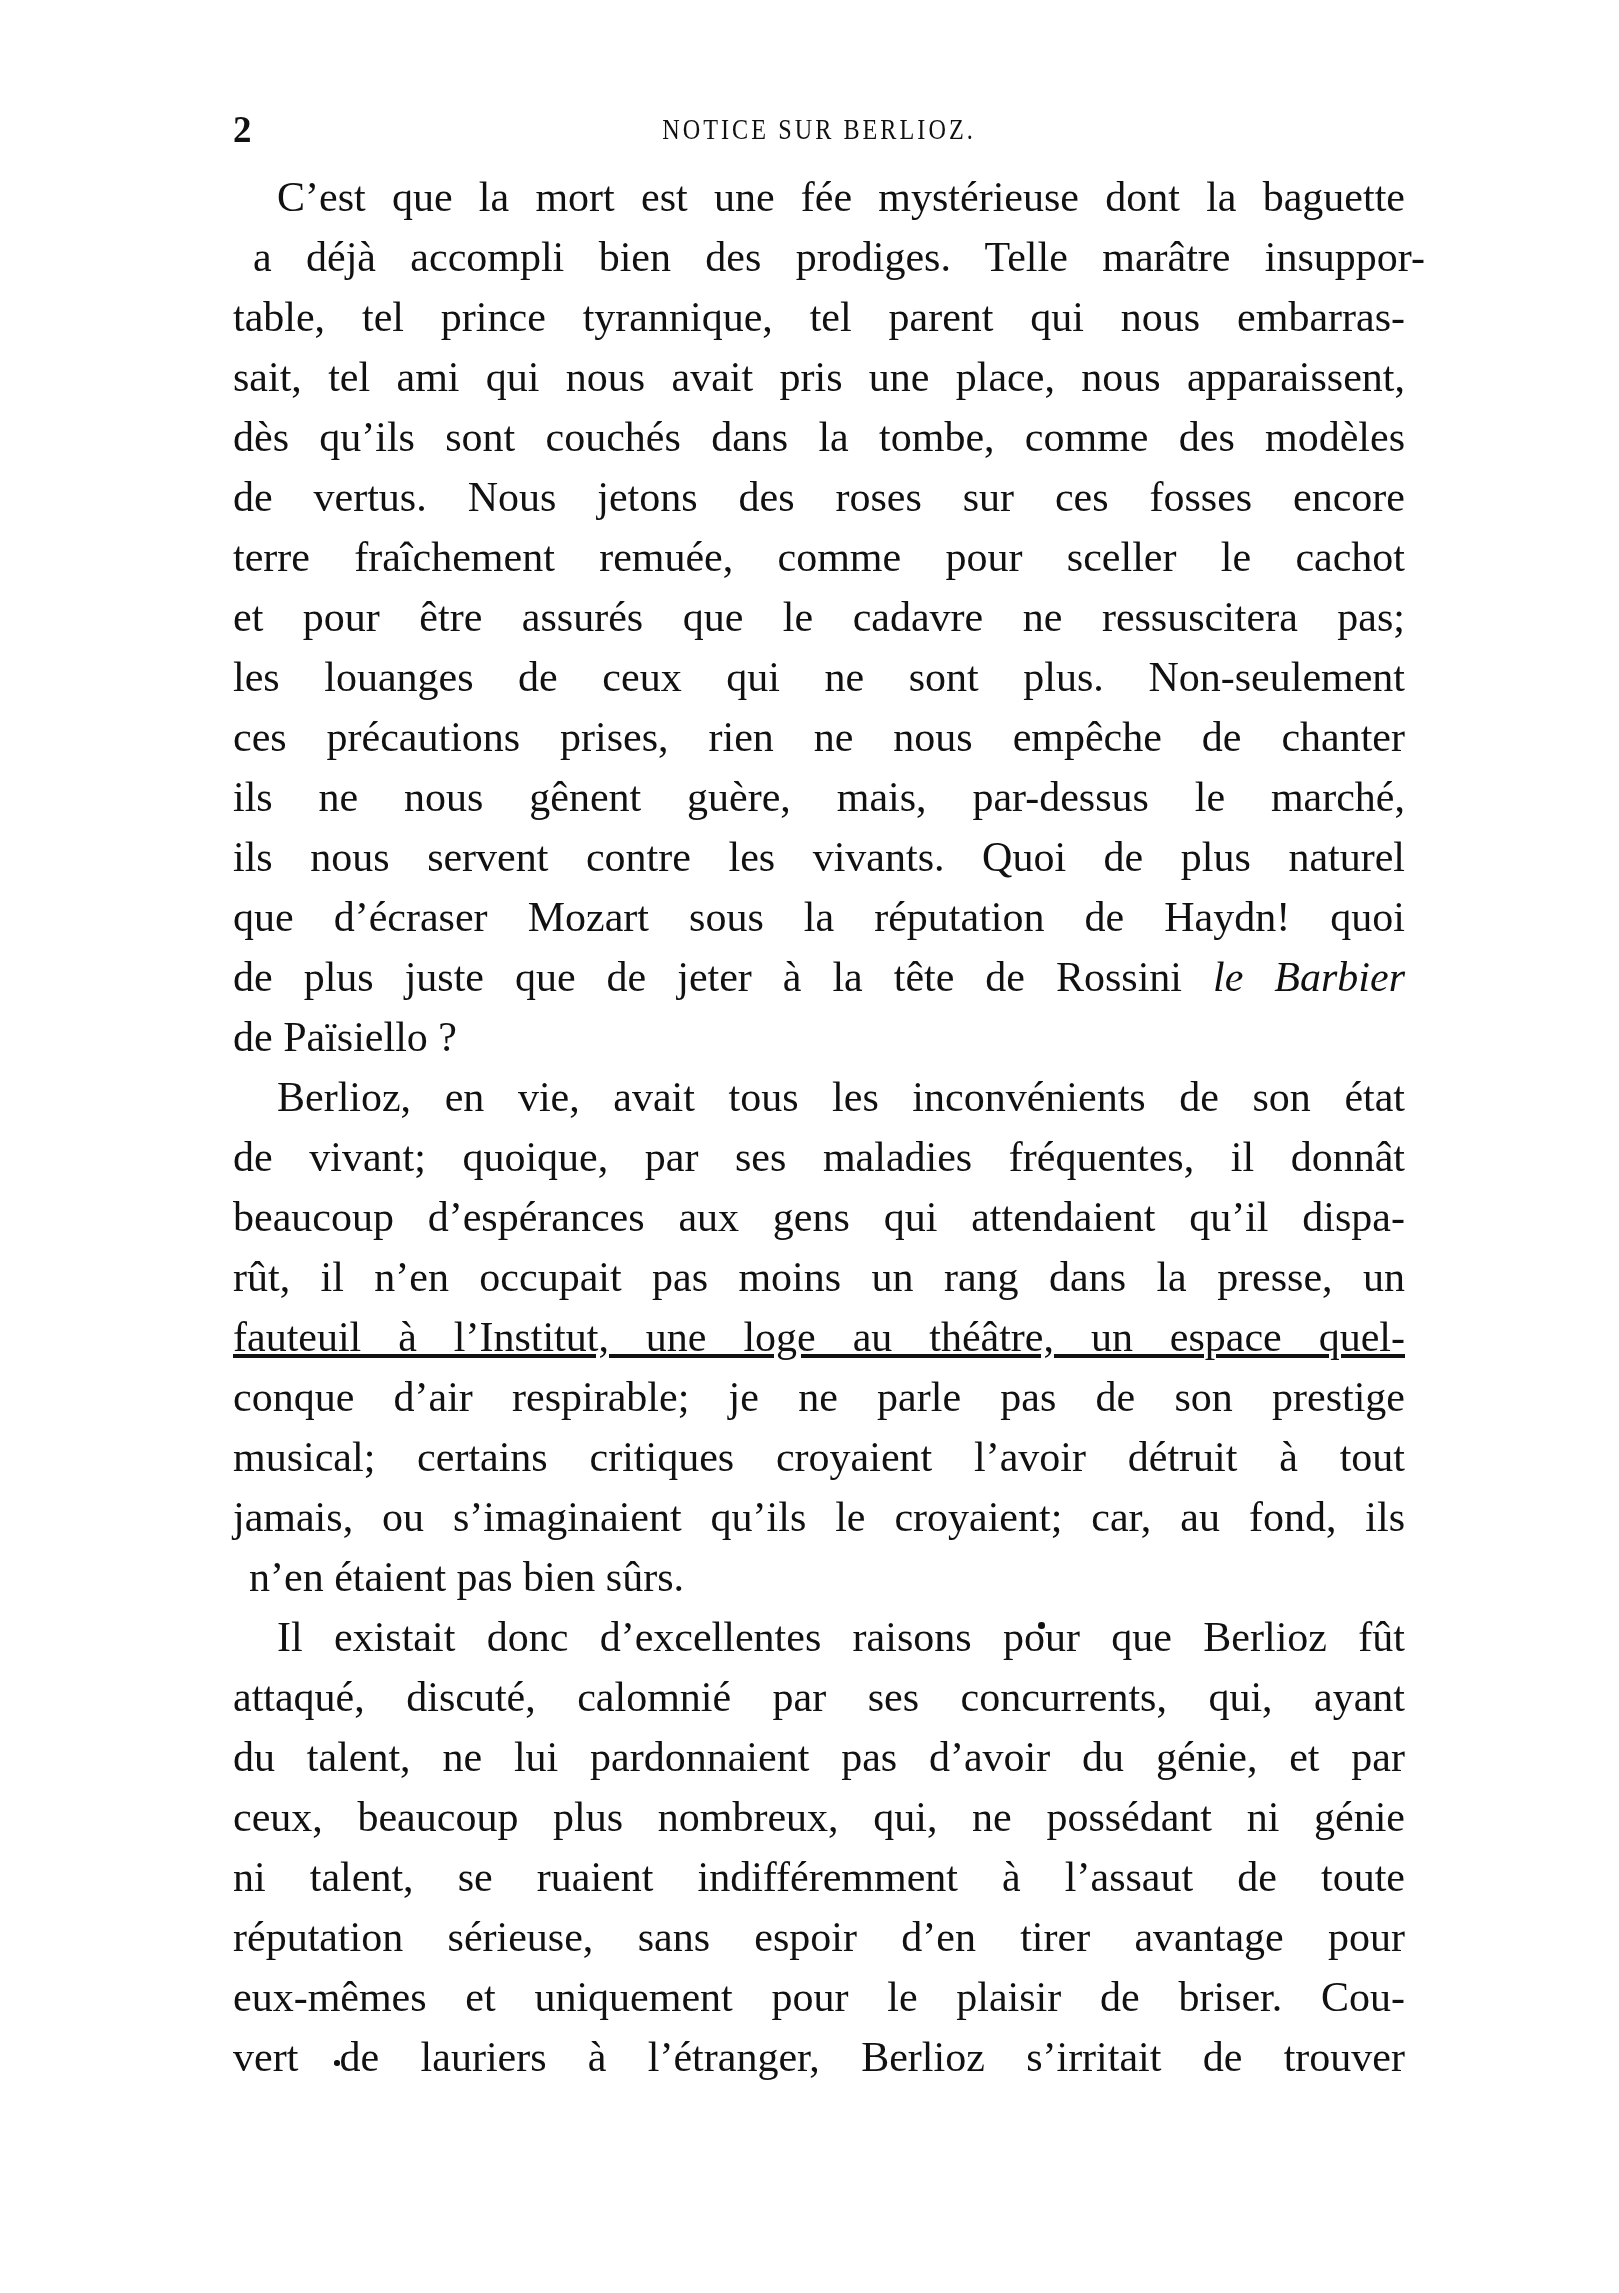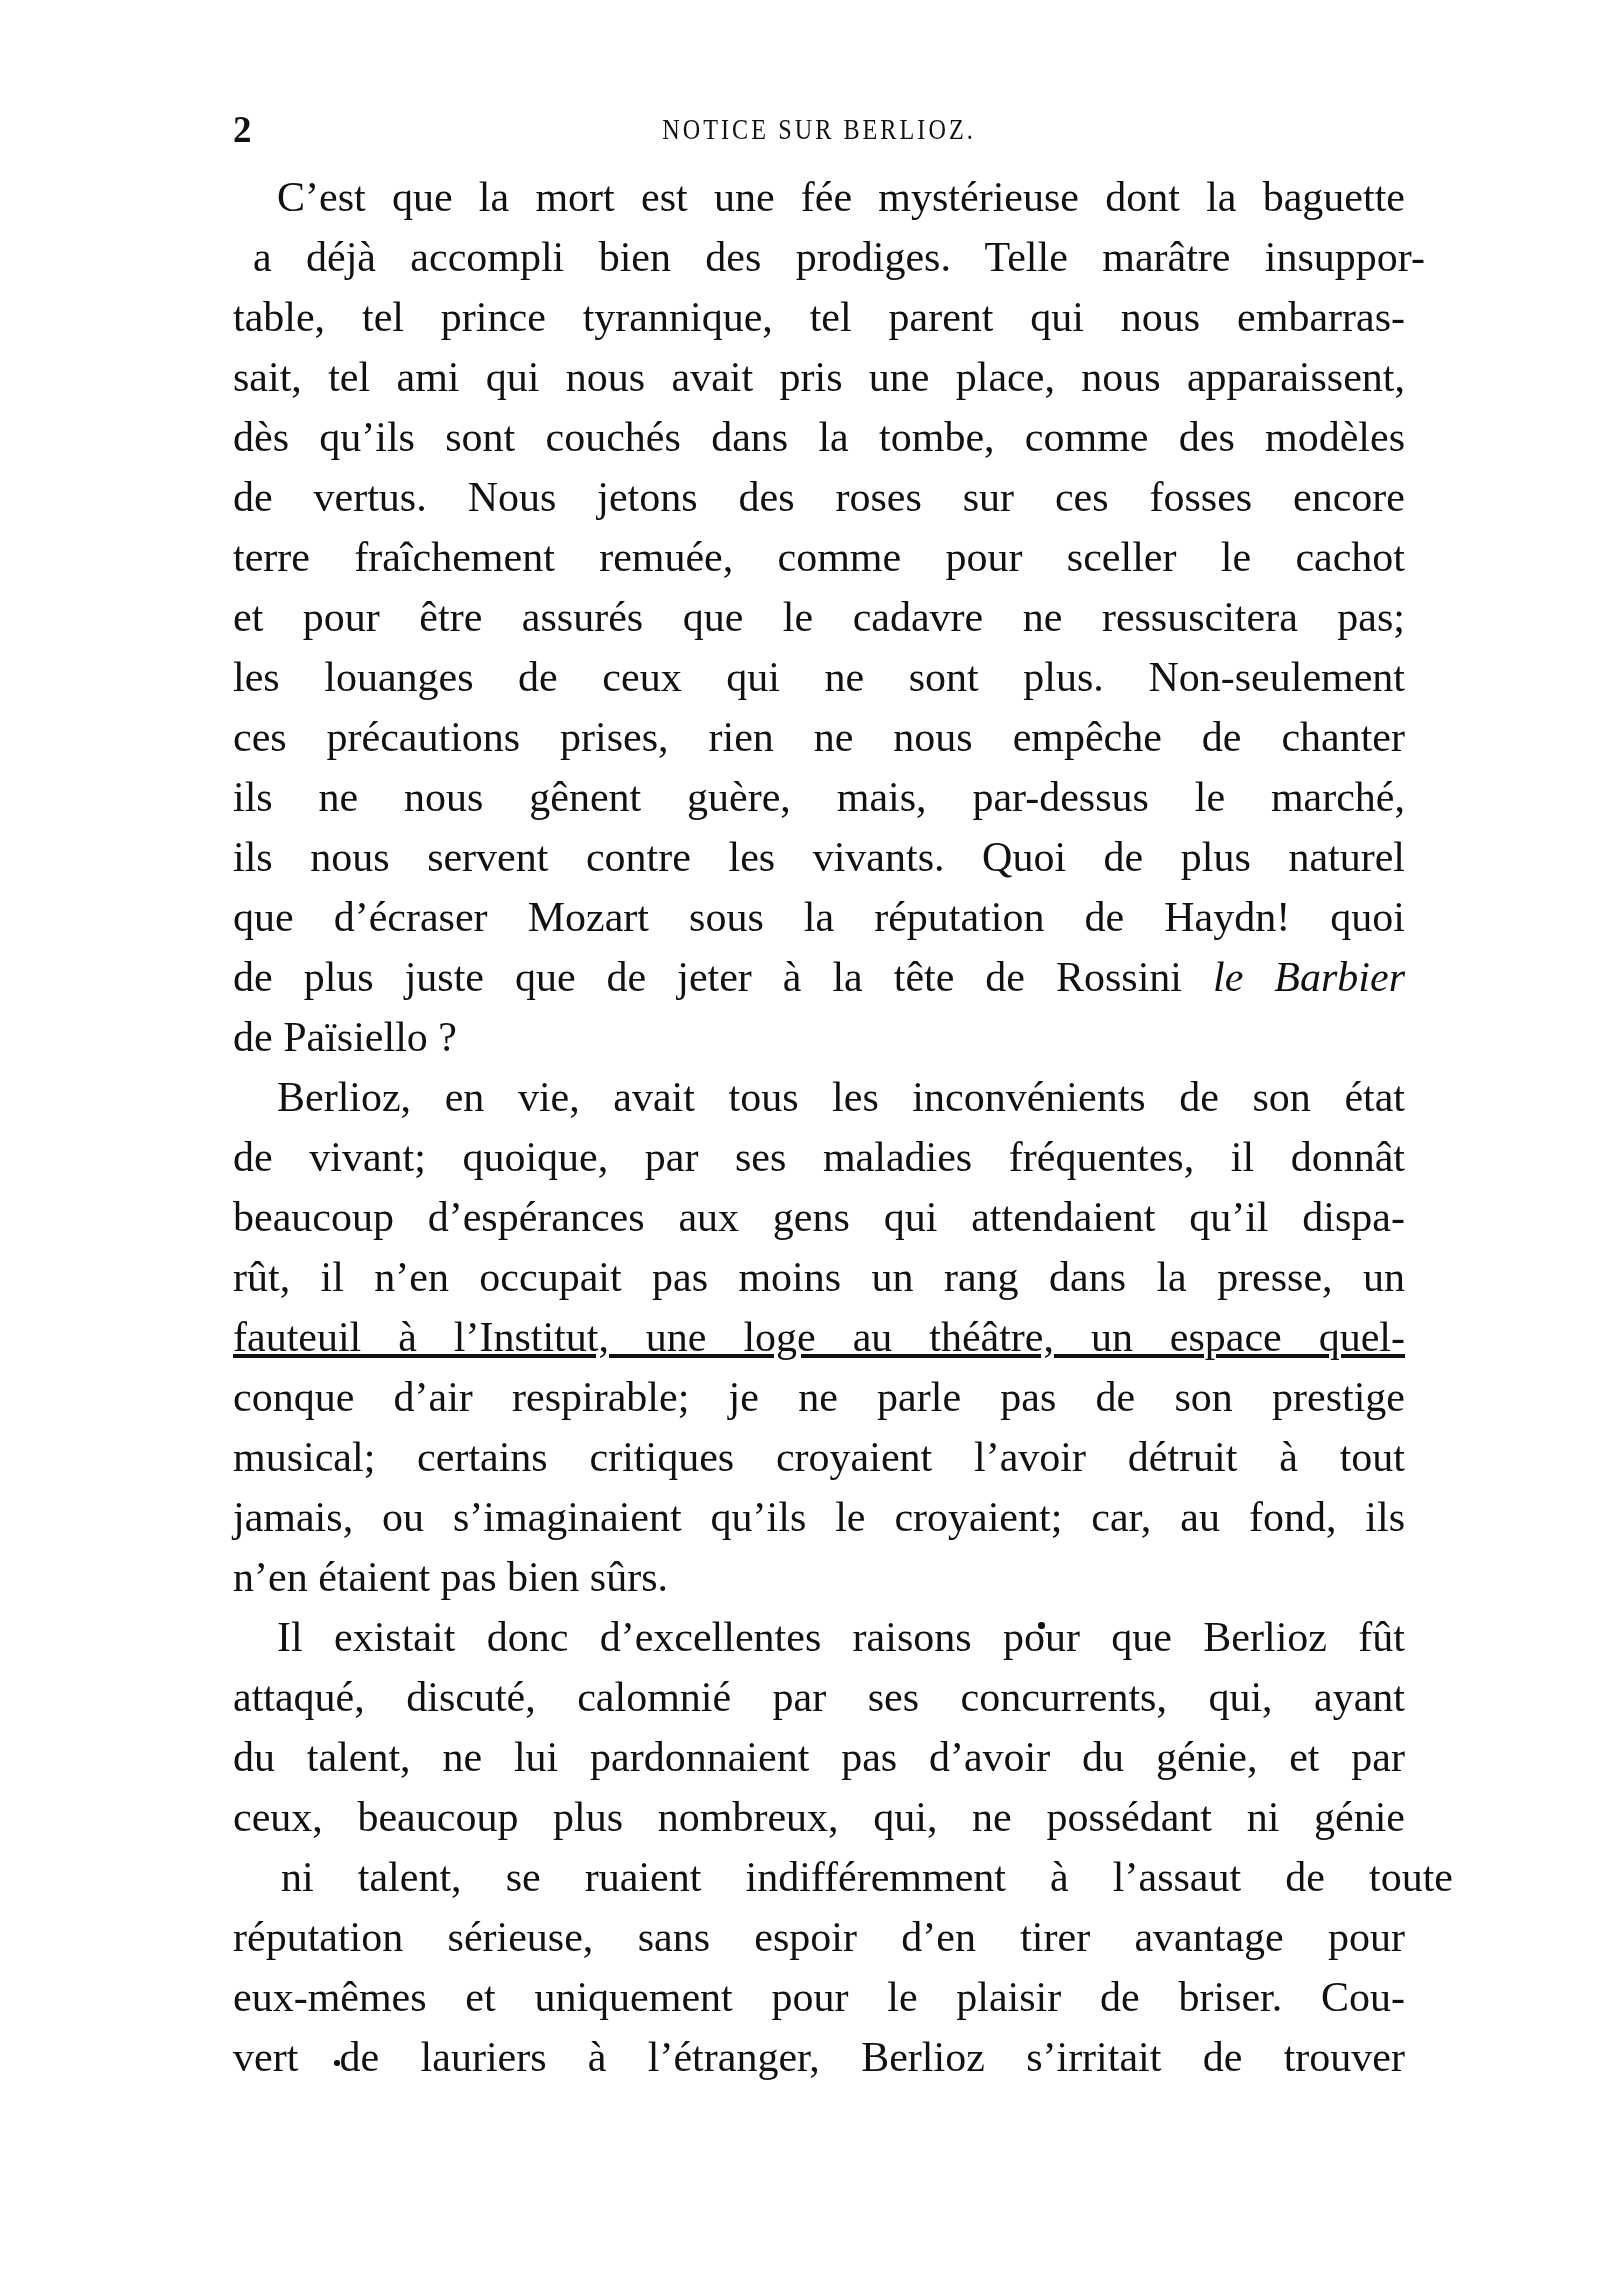--- a/index.html
+++ b/index.html
@@ -113,29 +113,29 @@
 
     <div class="paragraph">
       <div class="line indent"><span class="inner" style="width: calc(100% - 44px);">Berlioz, en vie, avait tous les inconvénients de son état</span></div>
       <div class="line"><span class="inner" style="width: 100%;">de vivant; quoique, par ses maladies fréquentes, il donnât</span></div>
       <div class="line"><span class="inner" style="width: 100%;">beaucoup d’espérances aux gens qui attendaient qu’il dispa-</span></div>
       <div class="line"><span class="inner" style="width: 100%;">rût, il n’en occupait pas moins un rang dans la presse, un</span></div>
       <div class="line"><span class="inner" style="width: 100%; text-decoration: underline;">fauteuil à l’Institut, une loge au théâtre, un espace quel-</span></div>
       <div class="line"><span class="inner" style="width: 100%;">conque d’air respirable; je ne parle pas de son prestige</span></div>
       <div class="line"><span class="inner" style="width: 100%;">musical; certains critiques croyaient l’avoir détruit à tout</span></div>
       <div class="line"><span class="inner" style="width: 100%;">jamais, ou s’imaginaient qu’ils le croyaient; car, au fond, ils</span></div>
-      <div class="line last"><span class="inner" style="width: auto;">n’en étaient pas bien sûrs.</span></div>
+      <div class="line last"><span class="inner" style="width: auto; margin-left: 16px;">n’en étaient pas bien sûrs.</span></div>
     </div>
 
     <div class="paragraph">
       <div class="line indent"><span class="inner" style="width: calc(100% - 44px);">Il existait donc d’excellentes raisons pour que Berlioz fût</span></div>
       <div class="line"><span class="inner" style="width: 100%;">attaqué, discuté, calomnié par ses concurrents, qui, ayant</span></div>
       <div class="line"><span class="inner" style="width: 100%;">du talent, ne lui pardonnaient pas d’avoir du génie, et par</span></div>
       <div class="line"><span class="inner" style="width: 100%;">ceux, beaucoup plus nombreux, qui, ne possédant ni génie</span></div>
-      <div class="line"><span class="inner" style="width: 100%; margin-left: 48px;">ni talent, se ruaient indifféremment à l’assaut de toute</span></div>
+      <div class="line"><span class="inner" style="width: 100%;">ni talent, se ruaient indifféremment à l’assaut de toute</span></div>
       <div class="line"><span class="inner" style="width: 100%;">réputation sérieuse, sans espoir d’en tirer avantage pour</span></div>
       <div class="line"><span class="inner" style="width: 100%;">eux-mêmes et uniquement pour le plaisir de briser. Cou-</span></div>
       <div class="line"><span class="inner" style="width: 100%;">vert de lauriers à l’étranger, Berlioz s’irritait de trouver</span></div>
     </div>
   </div>
 </div>
 
 <span class="speck" style="left:1038px; top:1622px;"></span>
 <span class="speck" style="left:334px; top:2060px; width:5.5px; height:5.5px;"></span>
 

